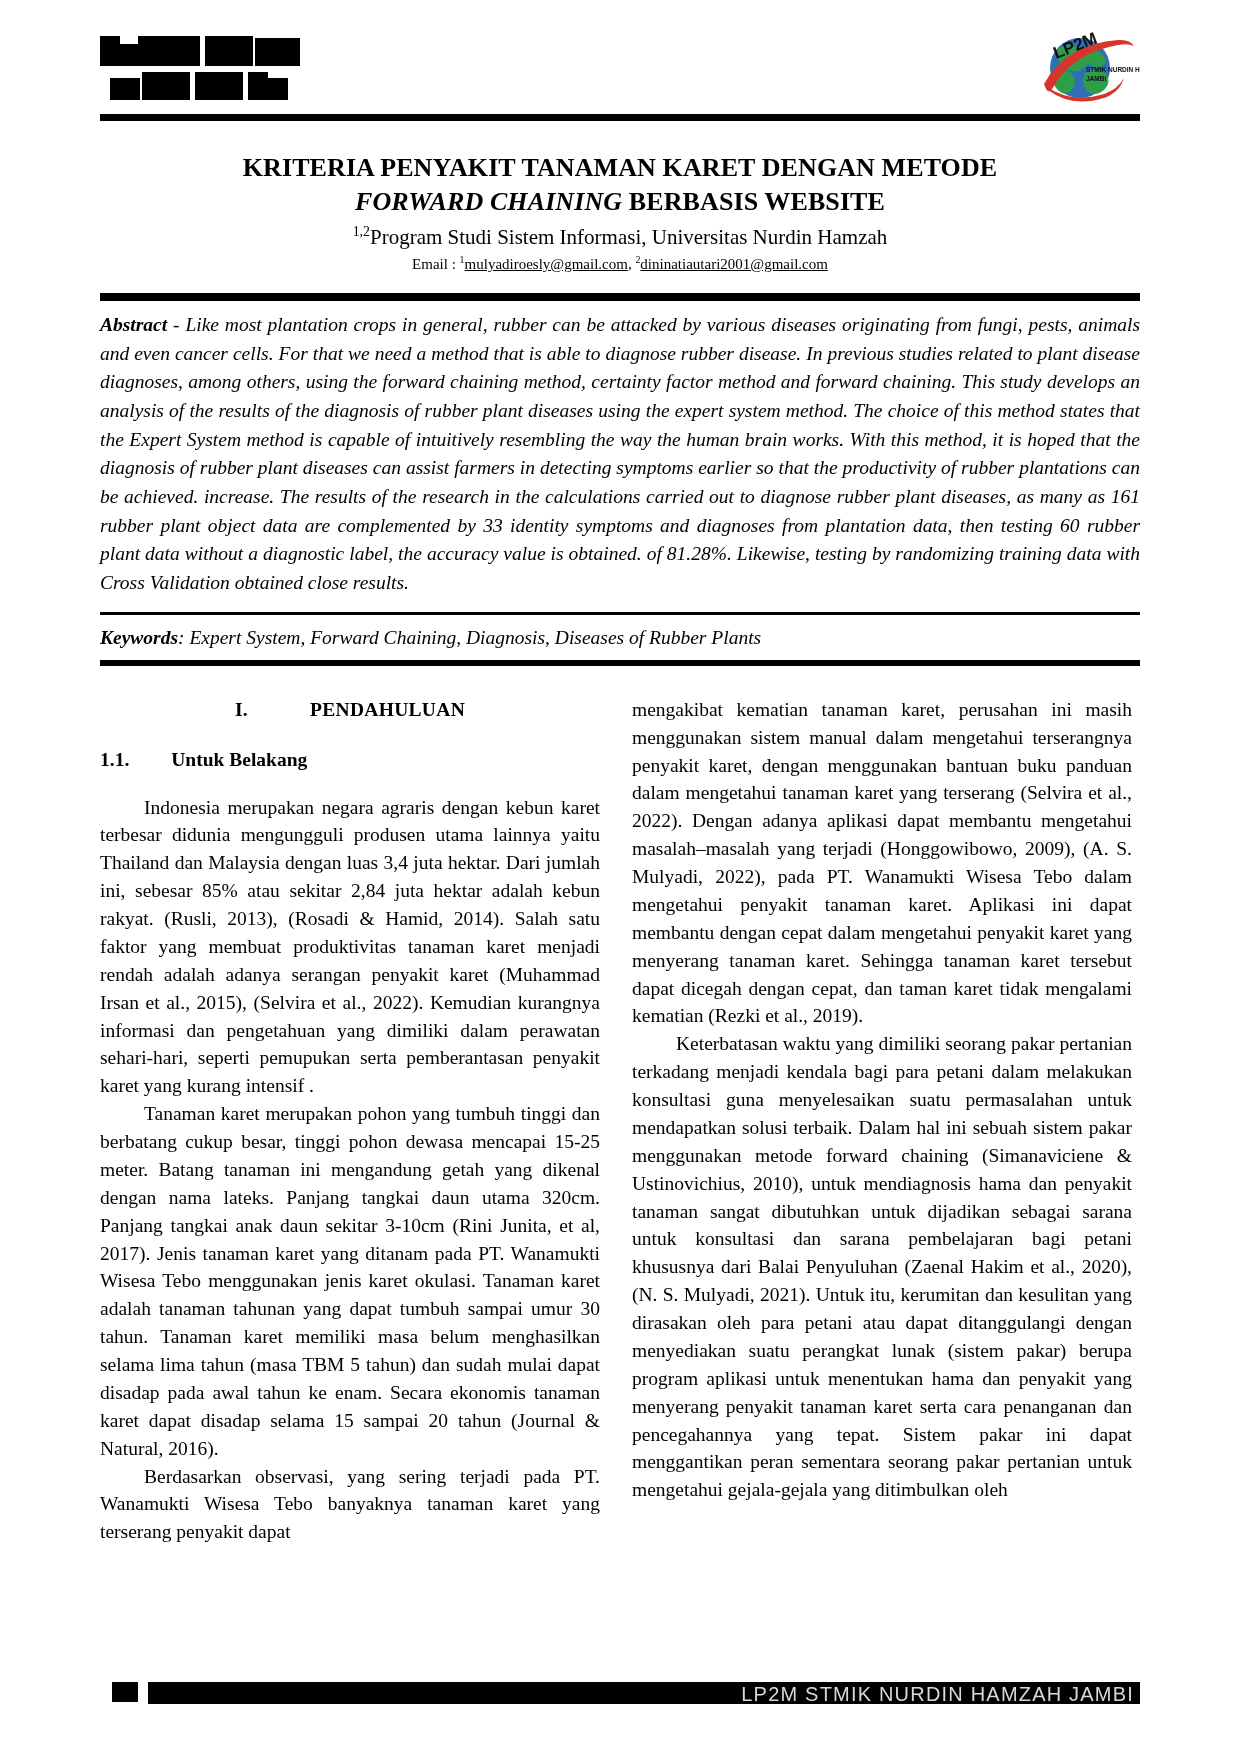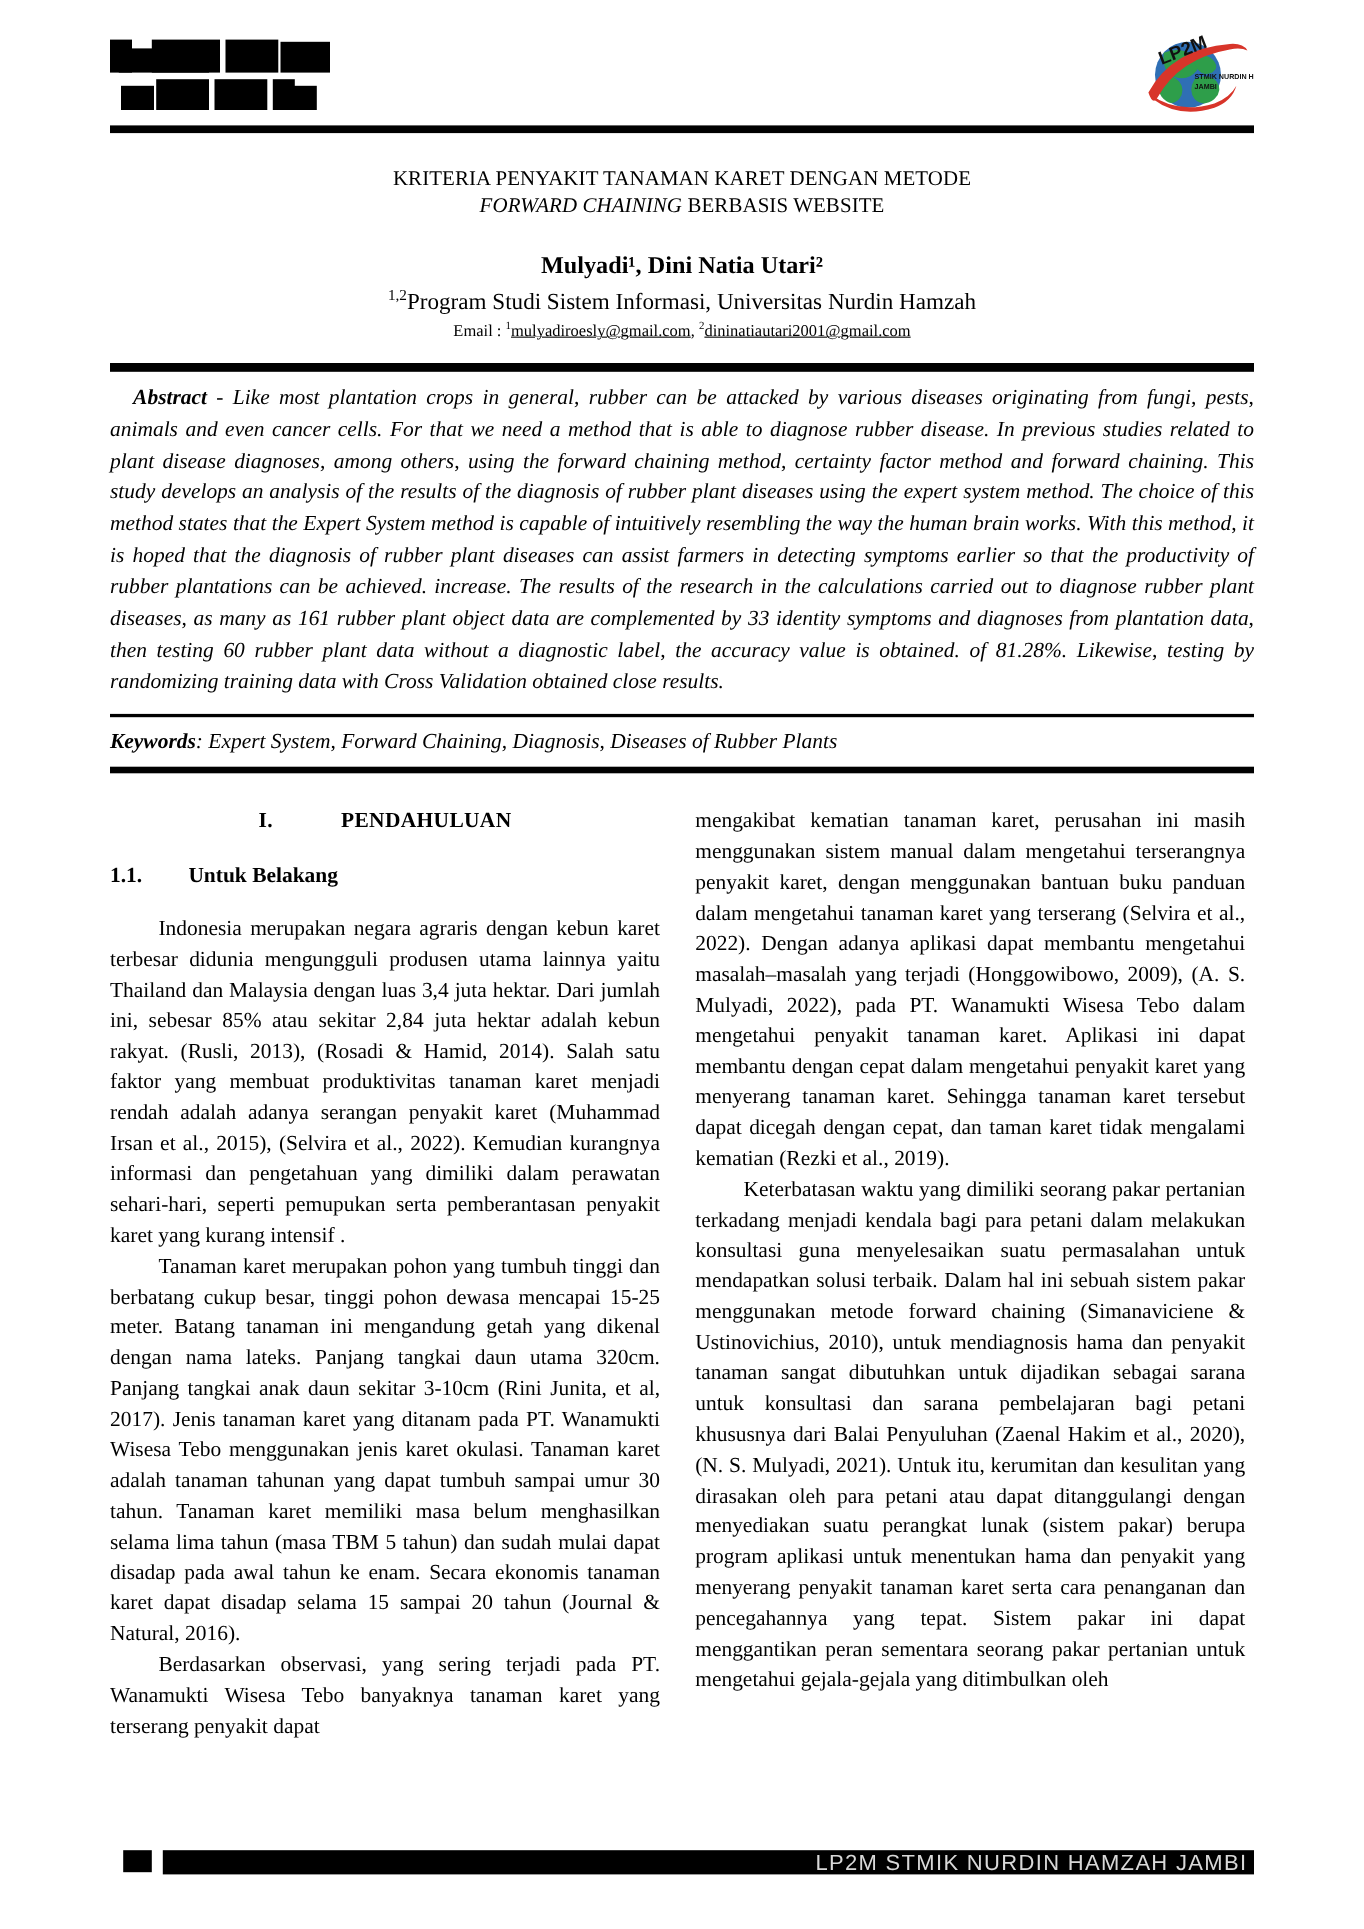--- a/index.html
+++ b/index.html
@@ -57,22 +57,22 @@
     height: 7px;
     background: #000000;
   }
 
   
   .title-block {
     margin: 30px 120px 0 120px;
     text-align: center;
   }
   .title-line {
-    font-size: 19px;
-    font-weight: normal;
+    font-size: 26px;
+    font-weight: bold;
     line-height: 1.30;
     letter-spacing: 0.1px;
   }
   .title-ital {
     font-style: italic;
   }
 
   
   .authors {
     margin-top: 26px;
@@ -105,21 +105,21 @@
     background: #000000;
   }
   .abstract-body {
     margin: 10px 100px 0 100px;
     font-size: 19.5px;
     font-style: italic;
     line-height: 1.47;
     text-align: justify;
     position: relative;
   }
-  .abstract-body b { font-style: italic; font-weight: bold; margin-left: 21px; }
+  .abstract-body b { font-style: italic; font-weight: bold; }
   .abstract-rule-mid {
     margin: 14px 100px 0 100px;
     height: 3px;
     background: #000000;
   }
   .keywords {
     margin: 9px 100px 0 100px;
     font-size: 19.5px;
     font-style: italic;
     line-height: 1.4;
@@ -229,21 +229,20 @@
       <text x="58" y="55" font-family="Liberation Sans, sans-serif" font-size="6.5" font-weight="bold" fill="#111">JAMBI</text>
     </svg>
   </div>
   <div class="header-rule"></div>
 
   <div class="title-block">
     <div class="title-line">KRITERIA PENYAKIT TANAMAN KARET DENGAN METODE</div>
     <div class="title-line"><span class="title-ital">FORWARD CHAINING</span><span> BERBASIS WEBSITE</span></div>
   </div>
 
-  <div class="authors">Mulyadi¹, Dini Natia Utari²</div>
   <div class="affiliation"><sup>1,2</sup><span>Program Studi Sistem Informasi, Universitas Nurdin Hamzah</span></div>
   <div class="email-line"><span>Email : </span><sup>1</sup><span class="email-link">mulyadiroesly@gmail.com</span><span>, </span><sup>2</sup><span class="email-link">dininatiautari2001@gmail.com</span></div>
 
   <div class="abstract-rule-top"></div>
   <div class="abstract-body"><b>Abstract</b><span> - </span><span>Like most plantation crops in general, rubber can be attacked by various diseases originating from fungi, pests, animals and even cancer cells. For that we need a method that is able to diagnose rubber disease. In previous studies related to plant disease diagnoses, among others, using the forward chaining method, certainty factor method and forward chaining. This study develops an analysis of the results of the diagnosis of rubber plant diseases using the expert system method. The choice of this method states that the Expert System method is capable of intuitively resembling the way the human brain works. With this method, it is hoped that the diagnosis of rubber plant diseases can assist farmers in detecting symptoms earlier so that the productivity of rubber plantations can be achieved. increase. The results of the research in the calculations carried out to diagnose rubber plant diseases, as many as 161 rubber plant object data are complemented by 33 identity symptoms and diagnoses from plantation data, then testing 60 rubber plant data without a diagnostic label, the accuracy value is obtained. of 81.28%. Likewise, testing by randomizing training data with Cross Validation obtained close results.</span></div>
   <div class="abstract-rule-mid"></div>
   <div class="keywords"><b>Keywords</b><span>: </span><span>Expert System, Forward Chaining, Diagnosis, Diseases of Rubber Plants</span></div>
   <div class="abstract-rule-bot"></div>
 
   <div class="columns">

